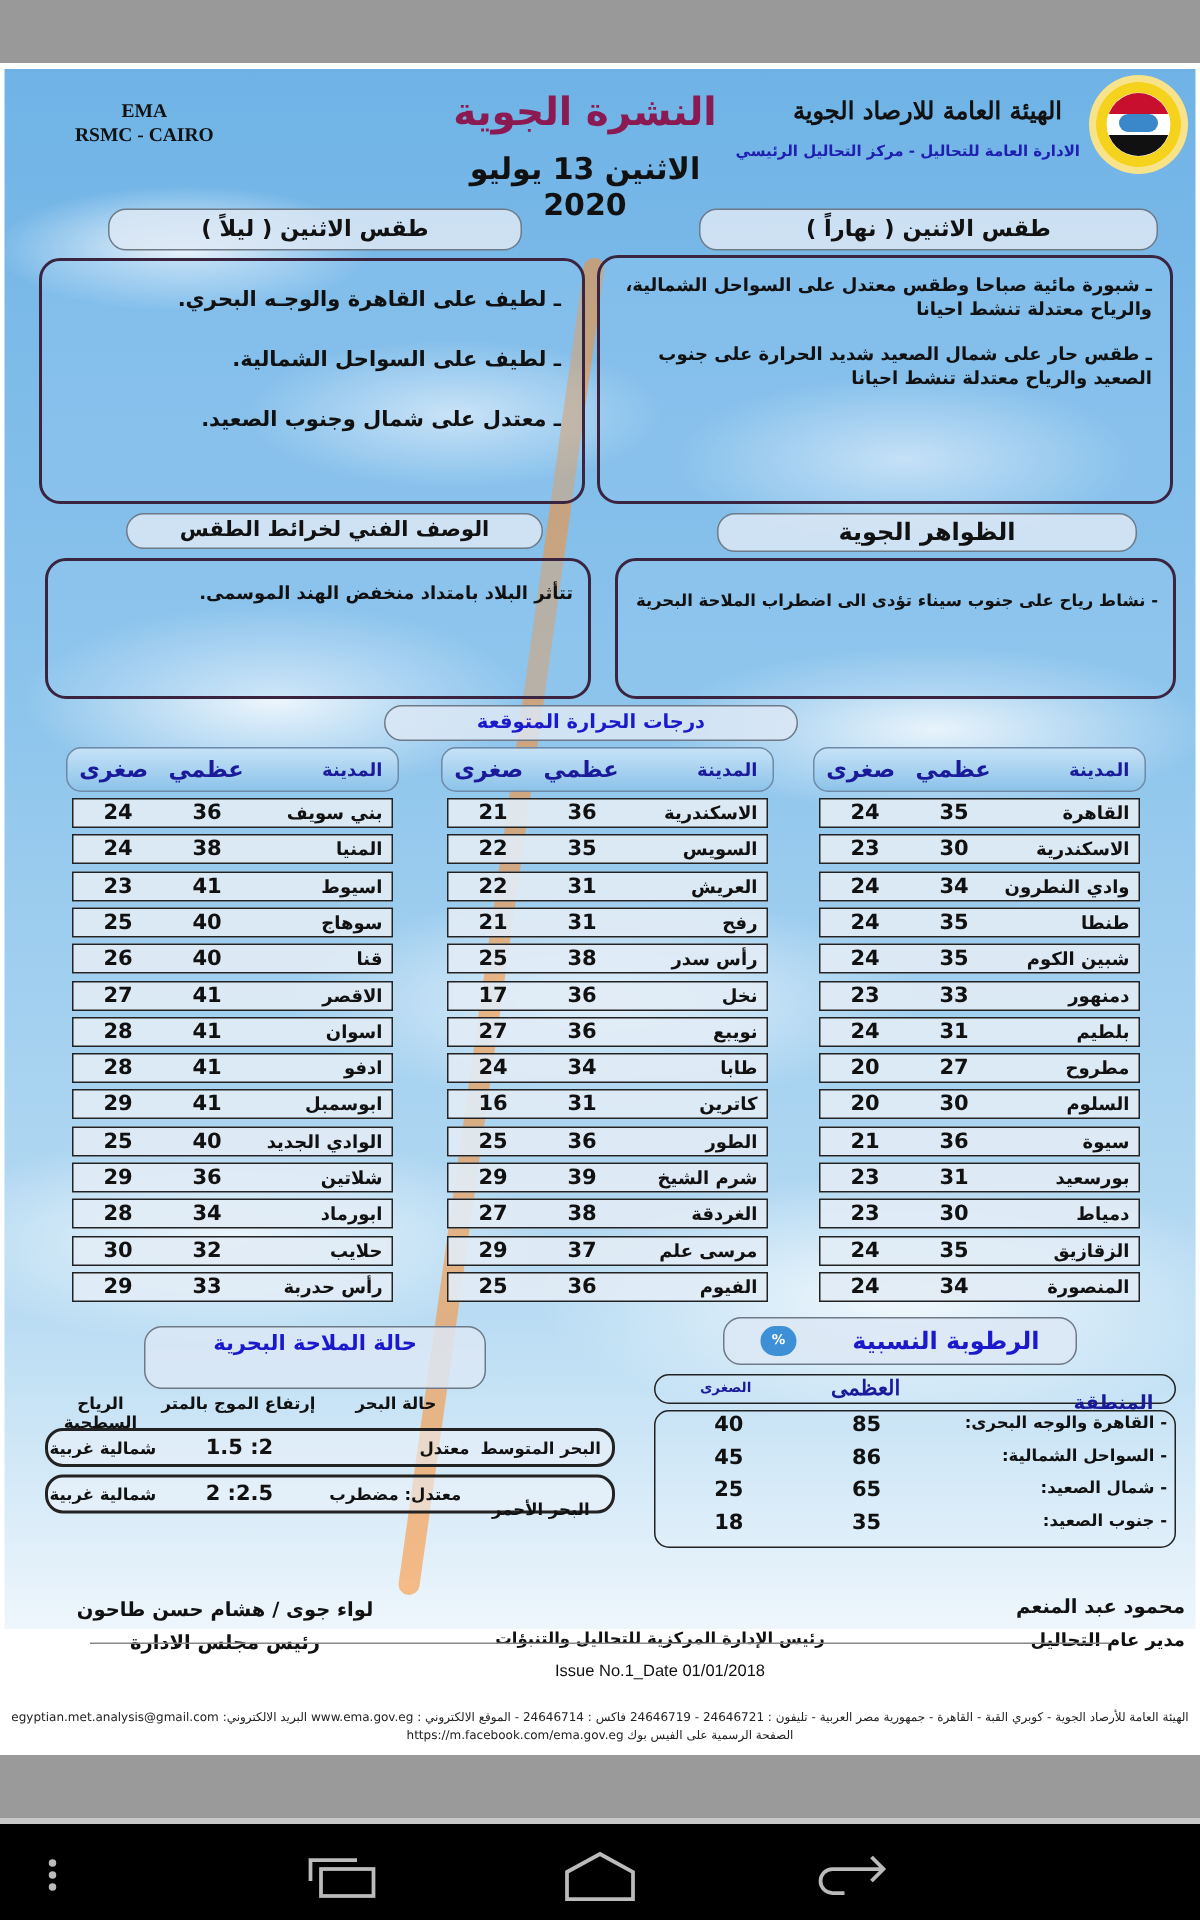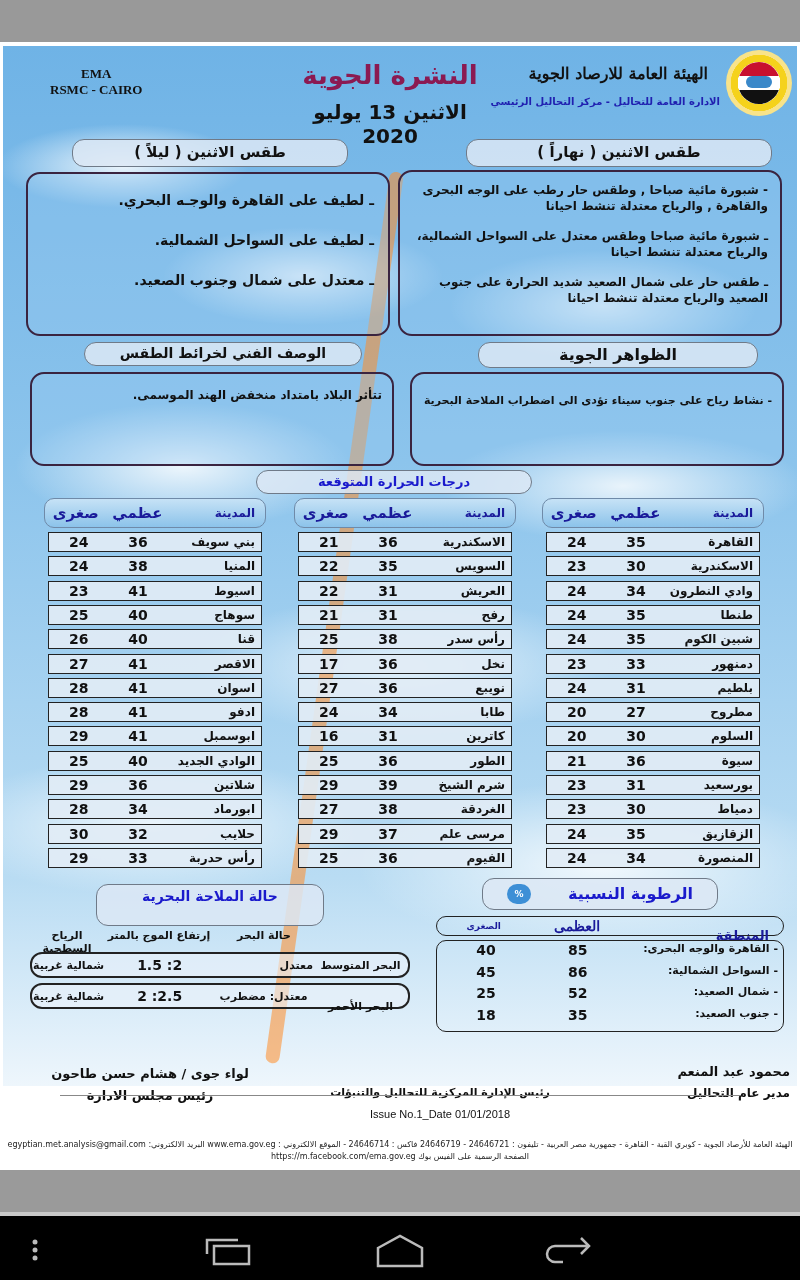--- a/index.html
+++ b/index.html
@@ -73,21 +73,20 @@
     <div>EMA</div>
     <div>RSMC - CAIRO</div>
   </div>
   <div class="abs title rtl">النشرة الجوية</div>
   <div class="abs date rtl">الاثنين 13 يوليو 2020</div>
 
   <div class="pill rtl" style="left:466px; top:97px; width:306px; height:28px; line-height:25px; font-size:15px;">طقس الاثنين ( نهاراً )</div>
   <div class="pill rtl" style="left:72px; top:97px; width:276px; height:28px; line-height:25px; font-size:15px;">طقس الاثنين ( ليلاً )</div>
 
   <div class="box day-box" style="left:398px; top:128px; width:384px; height:166px; padding:10px 12px;">
-    <p>- شبورة مائية صباحا , وطقس حار رطب على الوجه البحرى والقاهرة , والرياح معتدلة تنشط احيانا</p>
     <p>ـ شبورة مائية صباحا وطقس معتدل على السواحل الشمالية، والرياح معتدلة تنشط احيانا</p>
     <p>ـ طقس حار على شمال الصعيد شديد الحرارة على جنوب الصعيد والرياح معتدلة تنشط احيانا</p>
   </div>
   <div class="box night-box" style="left:26px; top:130px; width:364px; height:164px; padding:18px 14px;">
     <p>ـ لطيف على القاهرة والوجـه البحري.</p>
     <p>ـ لطيف على السواحل الشمالية.</p>
     <p>ـ معتدل على شمال وجنوب الصعيد.</p>
   </div>
 
   <div class="pill rtl" style="left:478px; top:300px; width:280px; height:26px; line-height:23px; font-size:16px;">الظواهر الجوية</div>
@@ -366,21 +365,21 @@
         <span style="width: 27%; text-align: center; font-size: 14px;">85</span>
         <span style="width: 27%; text-align: center; font-size: 14px;">40</span>
       </div>
       <div class="hum-row" style="left: 440px; top: 921.5px; width: 340px;">
         <span style="width: 46%; text-align: right; font-size: 11px; padding-right: 2px;">- السواحل الشمالية:</span>
         <span style="width: 27%; text-align: center; font-size: 14px;">86</span>
         <span style="width: 27%; text-align: center; font-size: 14px;">45</span>
       </div>
       <div class="hum-row" style="left: 440px; top: 943px; width: 340px;">
         <span style="width: 46%; text-align: right; font-size: 11px; padding-right: 2px;">- شمال الصعيد:</span>
-        <span style="width: 27%; text-align: center; font-size: 14px;">52</span>
+        <span style="width: 27%; text-align: center; font-size: 14px;">65</span>
         <span style="width: 27%; text-align: center; font-size: 14px;">25</span>
       </div>
       <div class="hum-row" style="left: 440px; top: 964.5px; width: 340px;">
         <span style="width: 46%; text-align: right; font-size: 11px; padding-right: 2px;">- جنوب الصعيد:</span>
         <span style="width: 27%; text-align: center; font-size: 14px;">35</span>
         <span style="width: 27%; text-align: center; font-size: 14px;">18</span>
       </div>
     </div>
 
   <div class="abs sig" style="right:10px; top:1022px; font-size:13px;">محمود عبد المنعم</div>

